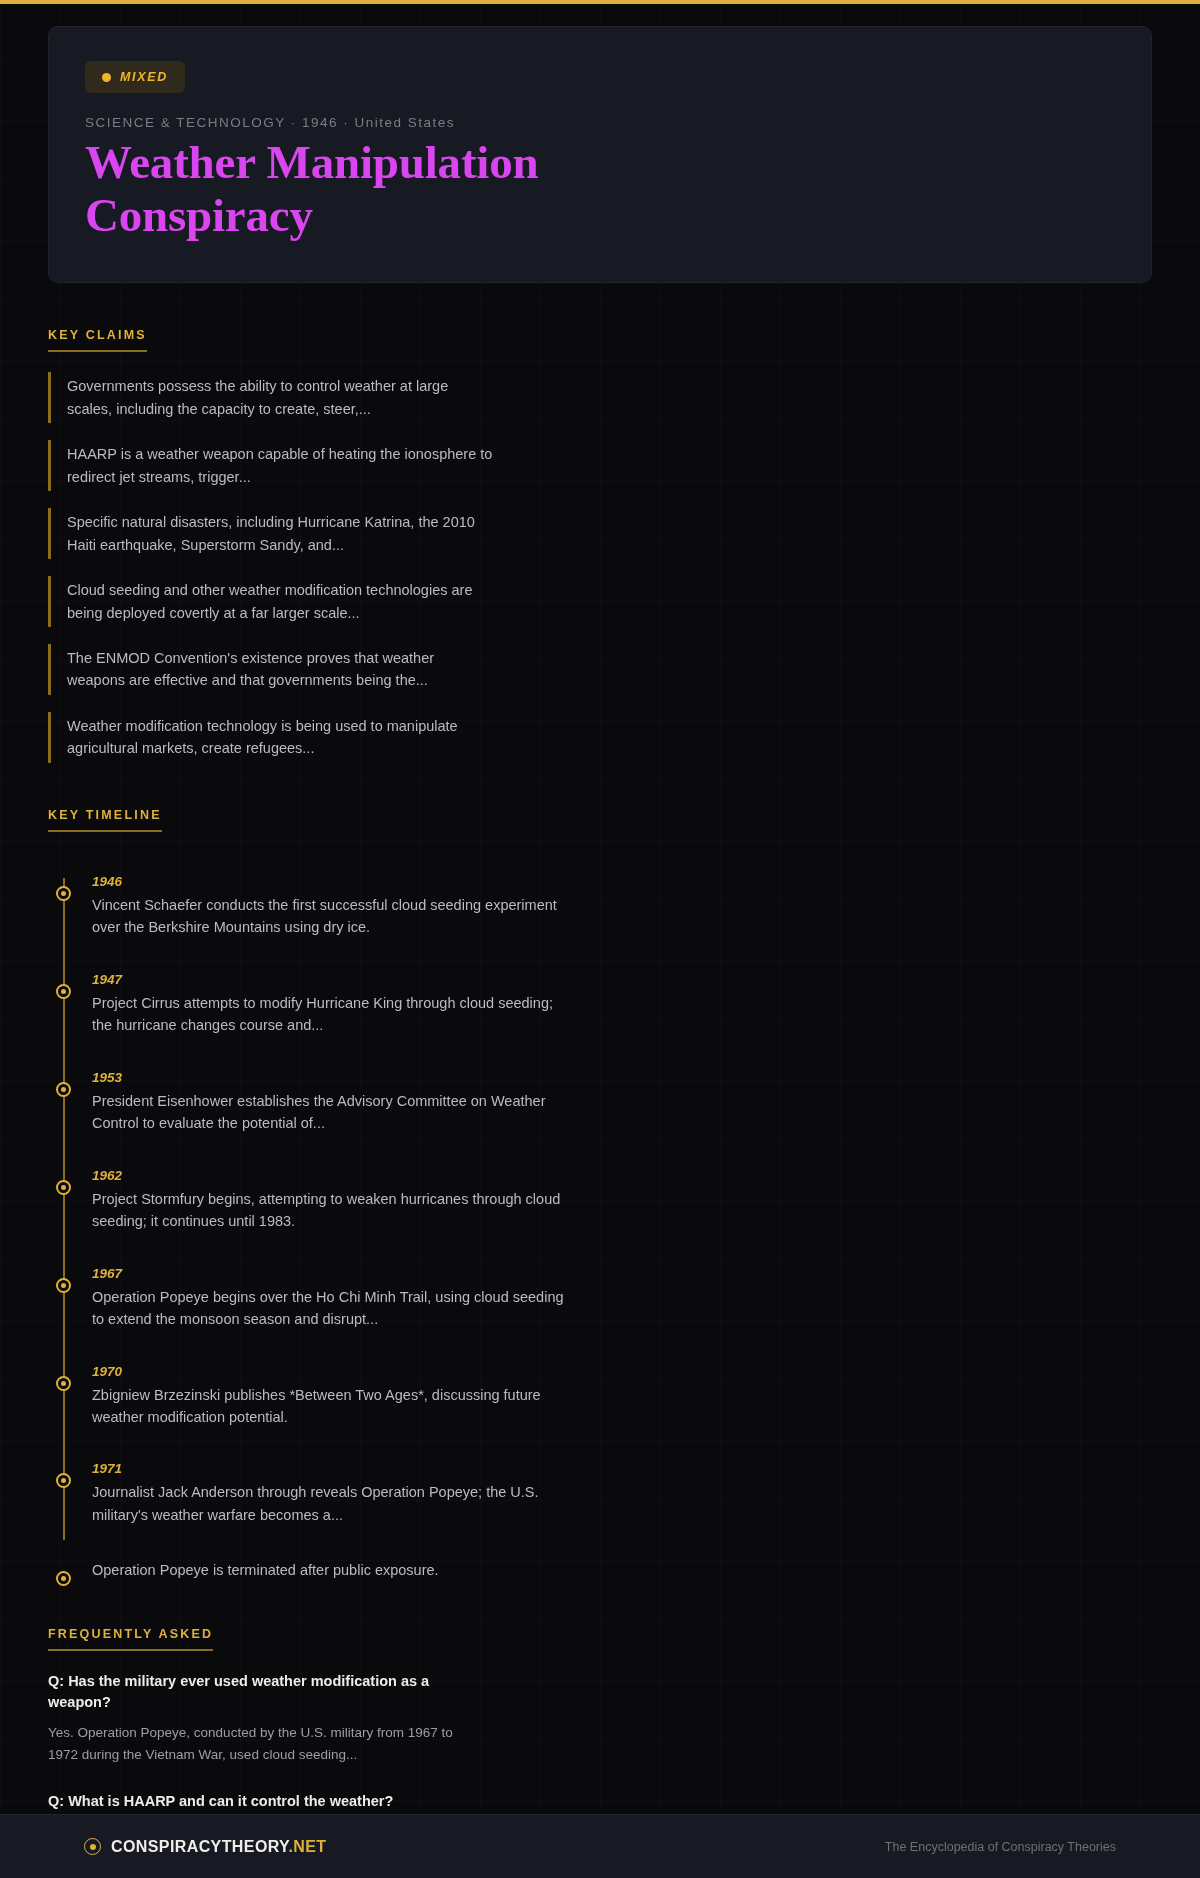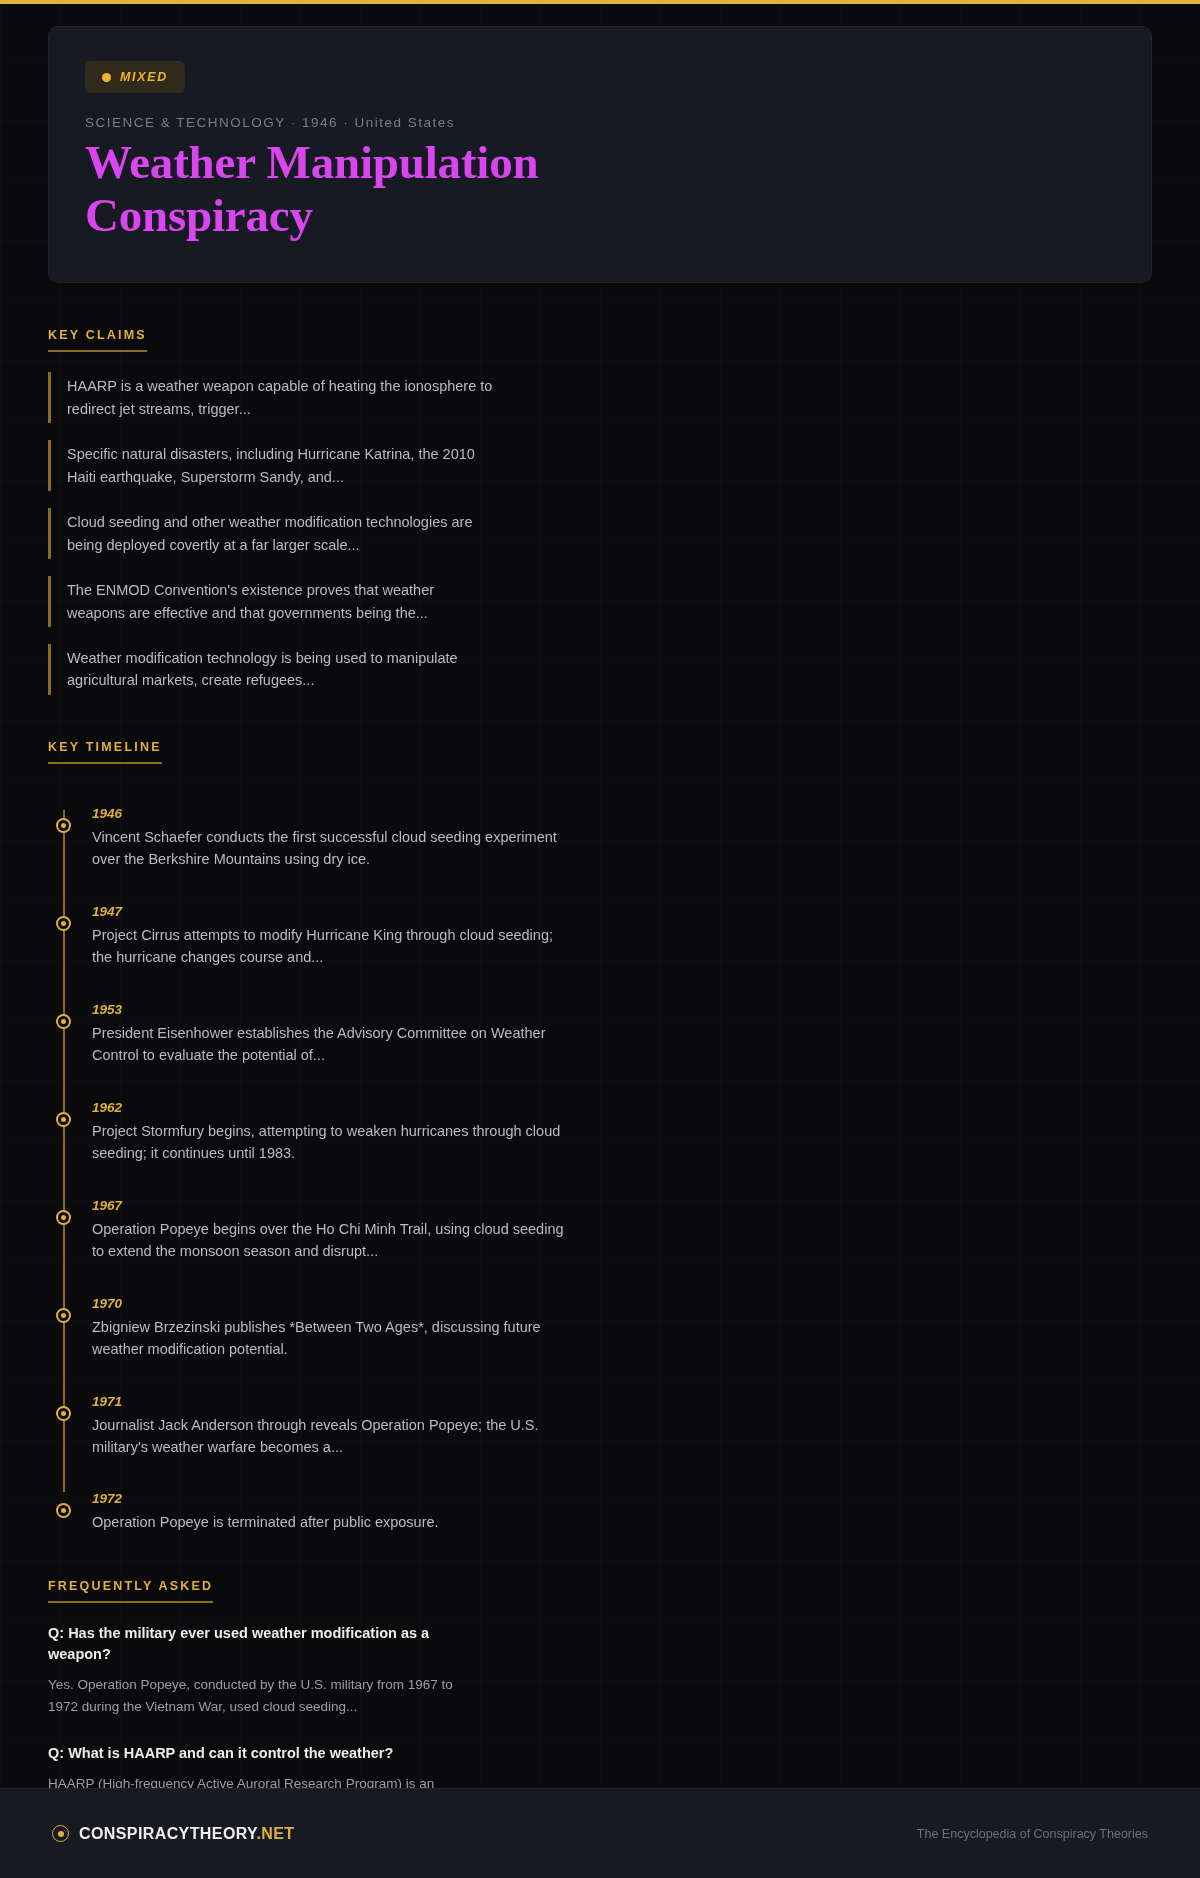--- a/index.html
+++ b/index.html
@@ -122,25 +122,25 @@
   .faq-q{
     font-size:14.5px; font-weight:700; color:#ececec;
     line-height:1.45; margin-bottom:9px;
   }
   .faq-a{
     font-size:13.5px; line-height:1.6; color:#9b9ea6;
   }
 
   
   .footer{
-    position:absolute; left:0; right:0; bottom:0; height:90px;
+    position:absolute; left:0; right:0; bottom:0; height:64px;
     background:#171a22;
     border-top:1px solid #24262e;
     display:flex; align-items:center; justify-content:space-between;
-    padding:0 52px;
+    padding:0 84px;
     z-index:3;
   }
   .brand{ display:flex; align-items:center; gap:10px; }
   .eye{
     width:17px; height:17px; border-radius:50%;
     border:1.8px solid #e0b13a;
     display:flex; align-items:center; justify-content:center;
   }
   .eye i{ width:6px; height:6px; border-radius:50%; background:#e0b13a; display:block; }
   .brand-name{
@@ -167,20 +167,23 @@
       <h1 class="hero-title">Weather Manipulation Conspiracy</h1>
     </div>
   </div>
 
   <div class="content">
 
     <div class="section">
       <div class="sec-head">KEY CLAIMS</div>
       <div>
         <div class="claim">
+            <div class="claim-text">Governments possess the ability to control weather at large scales, including the capacity to create, steer,...</div>
+          </div>
+        <div class="claim">
             <div class="claim-text">HAARP is a weather weapon capable of heating the ionosphere to redirect jet streams, trigger...</div>
           </div>
         <div class="claim">
             <div class="claim-text">Specific natural disasters, including Hurricane Katrina, the 2010 Haiti earthquake, Superstorm Sandy, and...</div>
           </div>
         <div class="claim">
             <div class="claim-text">Cloud seeding and other weather modification technologies are being deployed covertly at a far larger scale...</div>
           </div>
         <div class="claim">
             <div class="claim-text">The ENMOD Convention's existence proves that weather weapons are effective and that governments being the...</div>
@@ -240,21 +243,20 @@
           <span class="tl-dot">
               <i></i>
             </span>
           <div class="tl-year">1971</div>
           <div class="tl-text">Journalist Jack Anderson through reveals Operation Popeye; the U.S. military's weather warfare becomes a...</div>
         </div>
         <div class="tl-item">
           <span class="tl-dot">
               <i></i>
             </span>
-          <div class="tl-year">1972</div>
           <div class="tl-text">Operation Popeye is terminated after public exposure.</div>
         </div>
       </div>
     </div>
 
     <div class="section">
       <div class="sec-head">FREQUENTLY ASKED</div>
       <div>
         <div class="faq-item">
           <div class="faq-q">Q: Has the military ever used weather modification as a weapon?</div>

